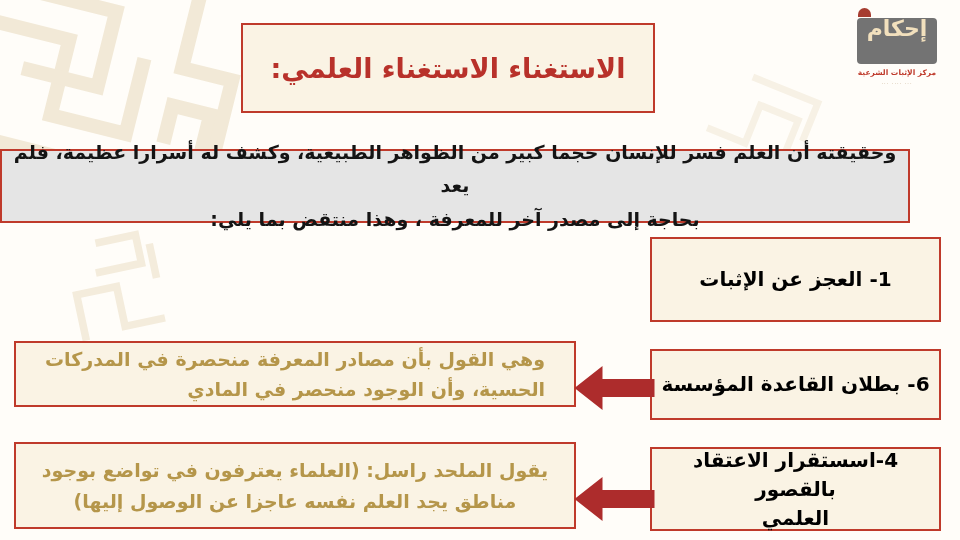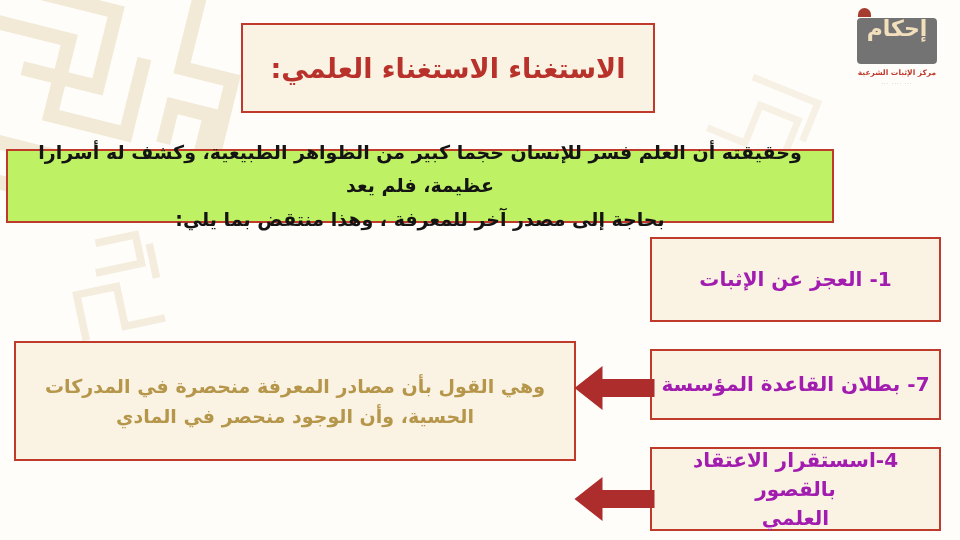--- a/index.html
+++ b/index.html
@@ -21,31 +21,31 @@
     position:absolute;box-sizing:border-box;
     background:#faf3e4;border:2px solid #bf3a2b;
     display:flex;align-items:center;justify-content:center;
     text-align:center;
   }
   .pre{white-space:pre-line;}
 
   .title-box{left:241px;top:23px;width:414px;height:90px;}
   .title-text{color:#b8312a;font-weight:bold;font-size:27px;}
 
-  .para-box{left:6px;top:149px;width:828px;height:74px;background:#bef264;border-width:2px;}
+  .para-box{left:0;top:149px;width:910px;height:74px;background:#e5e5e5;border-width:2px;}
   .para-text{color:#141414;font-weight:bold;font-size:19px;line-height:1.75;}
 
   .point-box{left:650px;width:291px;padding:0 6px;}
   .point-1{top:237px;height:85px;}
   .point-2{top:349px;height:71px;}
   .point-3{top:447px;height:84px;}
-  .gold{color:#a21caf;font-weight:bold;font-size:20px;line-height:1.45;}
+  .gold{color:#000000;font-weight:bold;font-size:20px;line-height:1.45;}
 
   .detail-box{left:14px;width:562px;padding:0 8px;}
-  .detail-1{top:341px;height:120px;}
+  .detail-1{top:341px;height:66px;text-align:right;}
   .detail-2{top:442px;height:87px;}
   .detail-text{color:#b5964a;font-weight:bold;font-size:19px;line-height:1.6;}
 
   .arrow{position:absolute;width:81px;height:52px;}
   .arrow-1{left:574px;top:362px;}
   .arrow-2{left:574px;top:473px;}
 
   
   .logo{position:absolute;left:845px;top:8px;width:110px;height:92px;}
   .logo-dome{
@@ -117,30 +117,34 @@
 
   <div class="box para-box">
     <span class="para-text pre" dir="rtl">وحقيقته أن العلم فسر للإنسان حجما كبير من الظواهر الطبيعية، وكشف له أسرارا عظيمة، فلم يعد
 بحاجة إلى مصدر آخر للمعرفة ، وهذا منتقض بما يلي:</span>
   </div>
 
   <div class="box point-box point-1">
     <span class="gold pre" dir="rtl">1- العجز عن الإثبات</span>
   </div>
   <div class="box point-box point-2">
-    <span class="gold pre" dir="rtl">7- بطلان القاعدة المؤسسة</span>
+    <span class="gold pre" dir="rtl">6- بطلان القاعدة المؤسسة</span>
   </div>
   <div class="box point-box point-3">
     <span class="gold pre" dir="rtl">4-اسستقرار الاعتقاد بالقصور
 العلمي</span>
   </div>
 
   <div class="box detail-box detail-1">
     <span class="detail-text pre" dir="rtl">وهي القول بأن مصادر المعرفة منحصرة في المدركات
 الحسية، وأن الوجود منحصر في المادي</span>
+  </div>
+  <div class="box detail-box detail-2">
+    <span class="detail-text pre" dir="rtl">يقول الملحد راسل: (العلماء يعترفون في تواضع بوجود
+مناطق يجد العلم نفسه عاجزا عن الوصول إليها)</span>
   </div>
 
   <svg class="arrow arrow-1" viewBox="0 0 80 52" aria-hidden="true">
     <polygon points="0,26 28,4 28,17 80,17 80,35 28,35 28,48" fill="#ad2c2c"></polygon>
   </svg>
   <svg class="arrow arrow-2" viewBox="0 0 80 52" aria-hidden="true">
     <polygon points="0,26 28,4 28,17 80,17 80,35 28,35 28,48" fill="#ad2c2c"></polygon>
   </svg>
 
 </div>

